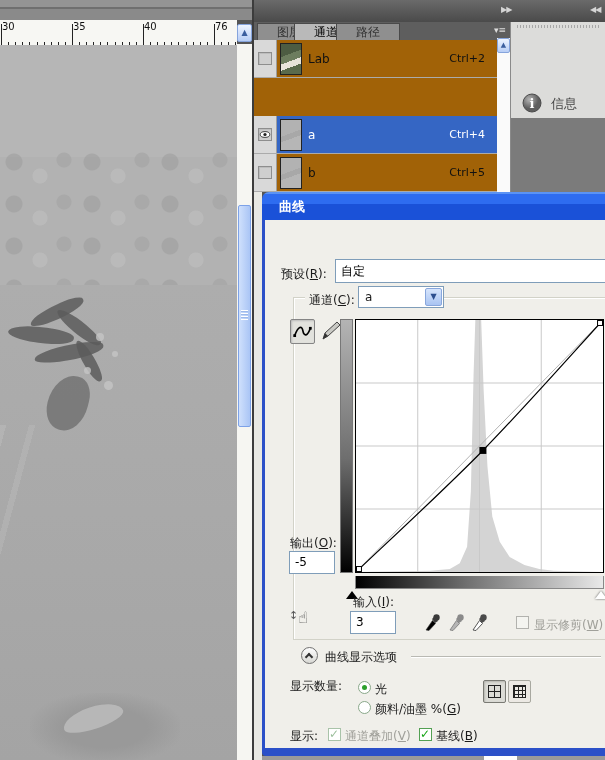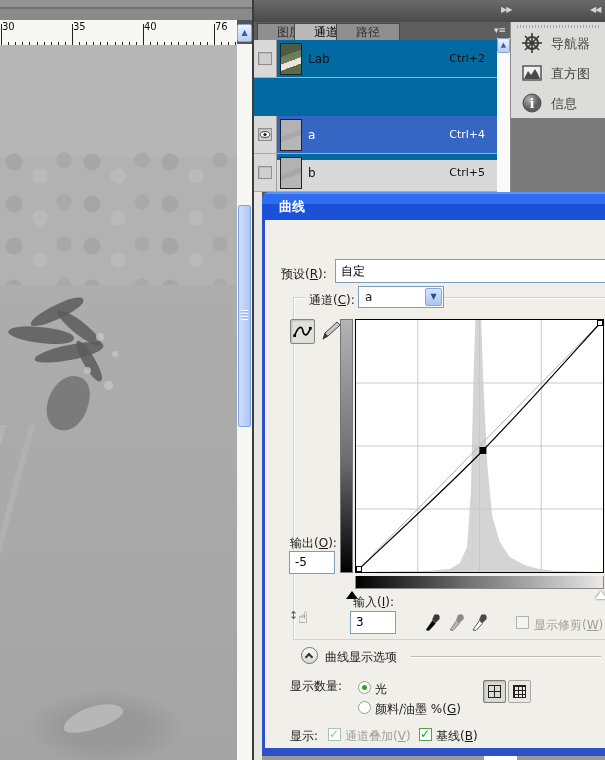--- a/index.html
+++ b/index.html
@@ -46,21 +46,21 @@
   #dock-strip { left:254px; top:0; width:351px; height:22px; background:linear-gradient(#6a6a6a,#4a4a4a); }
   .collapse-arrows { position:absolute; top:5px; font-size:8px; color:#d5d5d5; letter-spacing:-1px; }
 
   
   #channels-panel { left:254px; top:22px; width:256px; height:170px; background:#d9d9d9; }
   #tabs-row { position:absolute; left:0; top:0; width:100%; height:18px; background:#5e5e5e; }
   .tab { position:absolute; top:1px; height:17px; padding:0 19px; font-size:12px; line-height:17px;
     background:#8f8f8f; color:#333; border:1px solid #4a4a4a; border-bottom:none; }
   .tab.active { background:#b9b9b9; color:#000; }
   #panel-menu-btn { position:absolute; right:4px; top:3px; color:#ddd; font-size:9px; }
-  #rows-area { position:absolute; left:0; top:18px; width:243px; height:120px; background:#0369a1;text-align:right; }
+  #rows-area { position:absolute; left:0; top:18px; width:243px; height:152px; background:#a16207;text-align:right; }
   .ch-row { position:absolute; left:0; width:243px; height:38px; border-bottom:1px solid #ababab; }
   .ch-row .row-fill { position:absolute; left:23px; top:0; right:0; bottom:0; }
   .ch-row.selected .row-fill { background:#3566c4; }
   .eye-cell { position:absolute; left:0; top:0; width:23px; height:100%; background:#d9d9d9;
     border-right:1px solid #9e9e9e; }
   .eye-box { position:absolute; left:4px; top:12px; width:14px; height:13px; background:#cfcfcf;
     border:1px solid #8e8e8e; box-shadow:inset 1px 1px 0 #bdbdbd; }
   .thumb { position:absolute; left:26px; top:3px; width:22px; height:32px; border:1px solid #222; }
   .thumb-lab { background:linear-gradient(160deg,#4d5c42 0 35%,#6d7d5e 35% 55%,#e8e4da 55% 72%,#5a6a4c 72%); }
   .thumb-gray { background:linear-gradient(160deg,#6f6f6f 0 35%,#8d8d8d 35% 55%,#e5e5e5 55% 72%,#7a7a7a 72%); }
@@ -273,40 +273,20 @@
         <div class="ch-shortcut">Ctrl+5</div>
       </div>
     </div>
     <div id="panel-scrollbar">
       <div id="panel-scroll-up">▲</div>
     </div>
   </div>
 
   <div class="abs" id="nav-dock">
     <div id="dock-grip"></div>
-    <div class="dock-item" style="top:8px">
-      <svg class="dock-icon" viewBox="0 0 22 22">
-        <circle cx="11" cy="11" r="6" fill="none" stroke="#3a3a3a" stroke-width="2"></circle>
-        <g stroke="#3a3a3a" stroke-width="1.6">
-          <line x1="11" y1="1" x2="11" y2="21"></line>
-            <line x1="1" y1="11" x2="21" y2="11"></line>
-          <line x1="4" y1="4" x2="18" y2="18"></line>
-            <line x1="18" y1="4" x2="4" y2="18"></line>
-        </g>
-        <circle cx="11" cy="11" r="2.2" fill="#3a3a3a"></circle>
-      </svg>
-      <span class="dock-label">导航器</span>
-    </div>
-    <div class="dock-item" style="top:38px">
-      <svg class="dock-icon" viewBox="0 0 22 22">
-        <rect x="2" y="4" width="18" height="14" fill="#efefef" stroke="#555" stroke-width="1.5"></rect>
-        <path d="M3 17 L7 9 L10 13 L14 7 L17 12 L19 17 Z" fill="#4a4a4a"></path>
-      </svg>
-      <span class="dock-label">直方图</span>
-    </div>
     <div class="dock-item" style="top:68px">
       <svg class="dock-icon" viewBox="0 0 22 22">
         <defs>
             <radialGradient id="sph" cx="35%" cy="30%">
               <stop offset="0%" stop-color="#b5b5b5"></stop>
               <stop offset="100%" stop-color="#5e5e5e"></stop>
             </radialGradient>
           </defs>
         <circle cx="11" cy="11" r="9" fill="url(#sph)" stroke="#4a4a4a"></circle>
         <text x="11" y="16" text-anchor="middle" font-size="13" font-weight="bold" fill="#fff" font-family="DejaVu Serif, serif">i</text>

